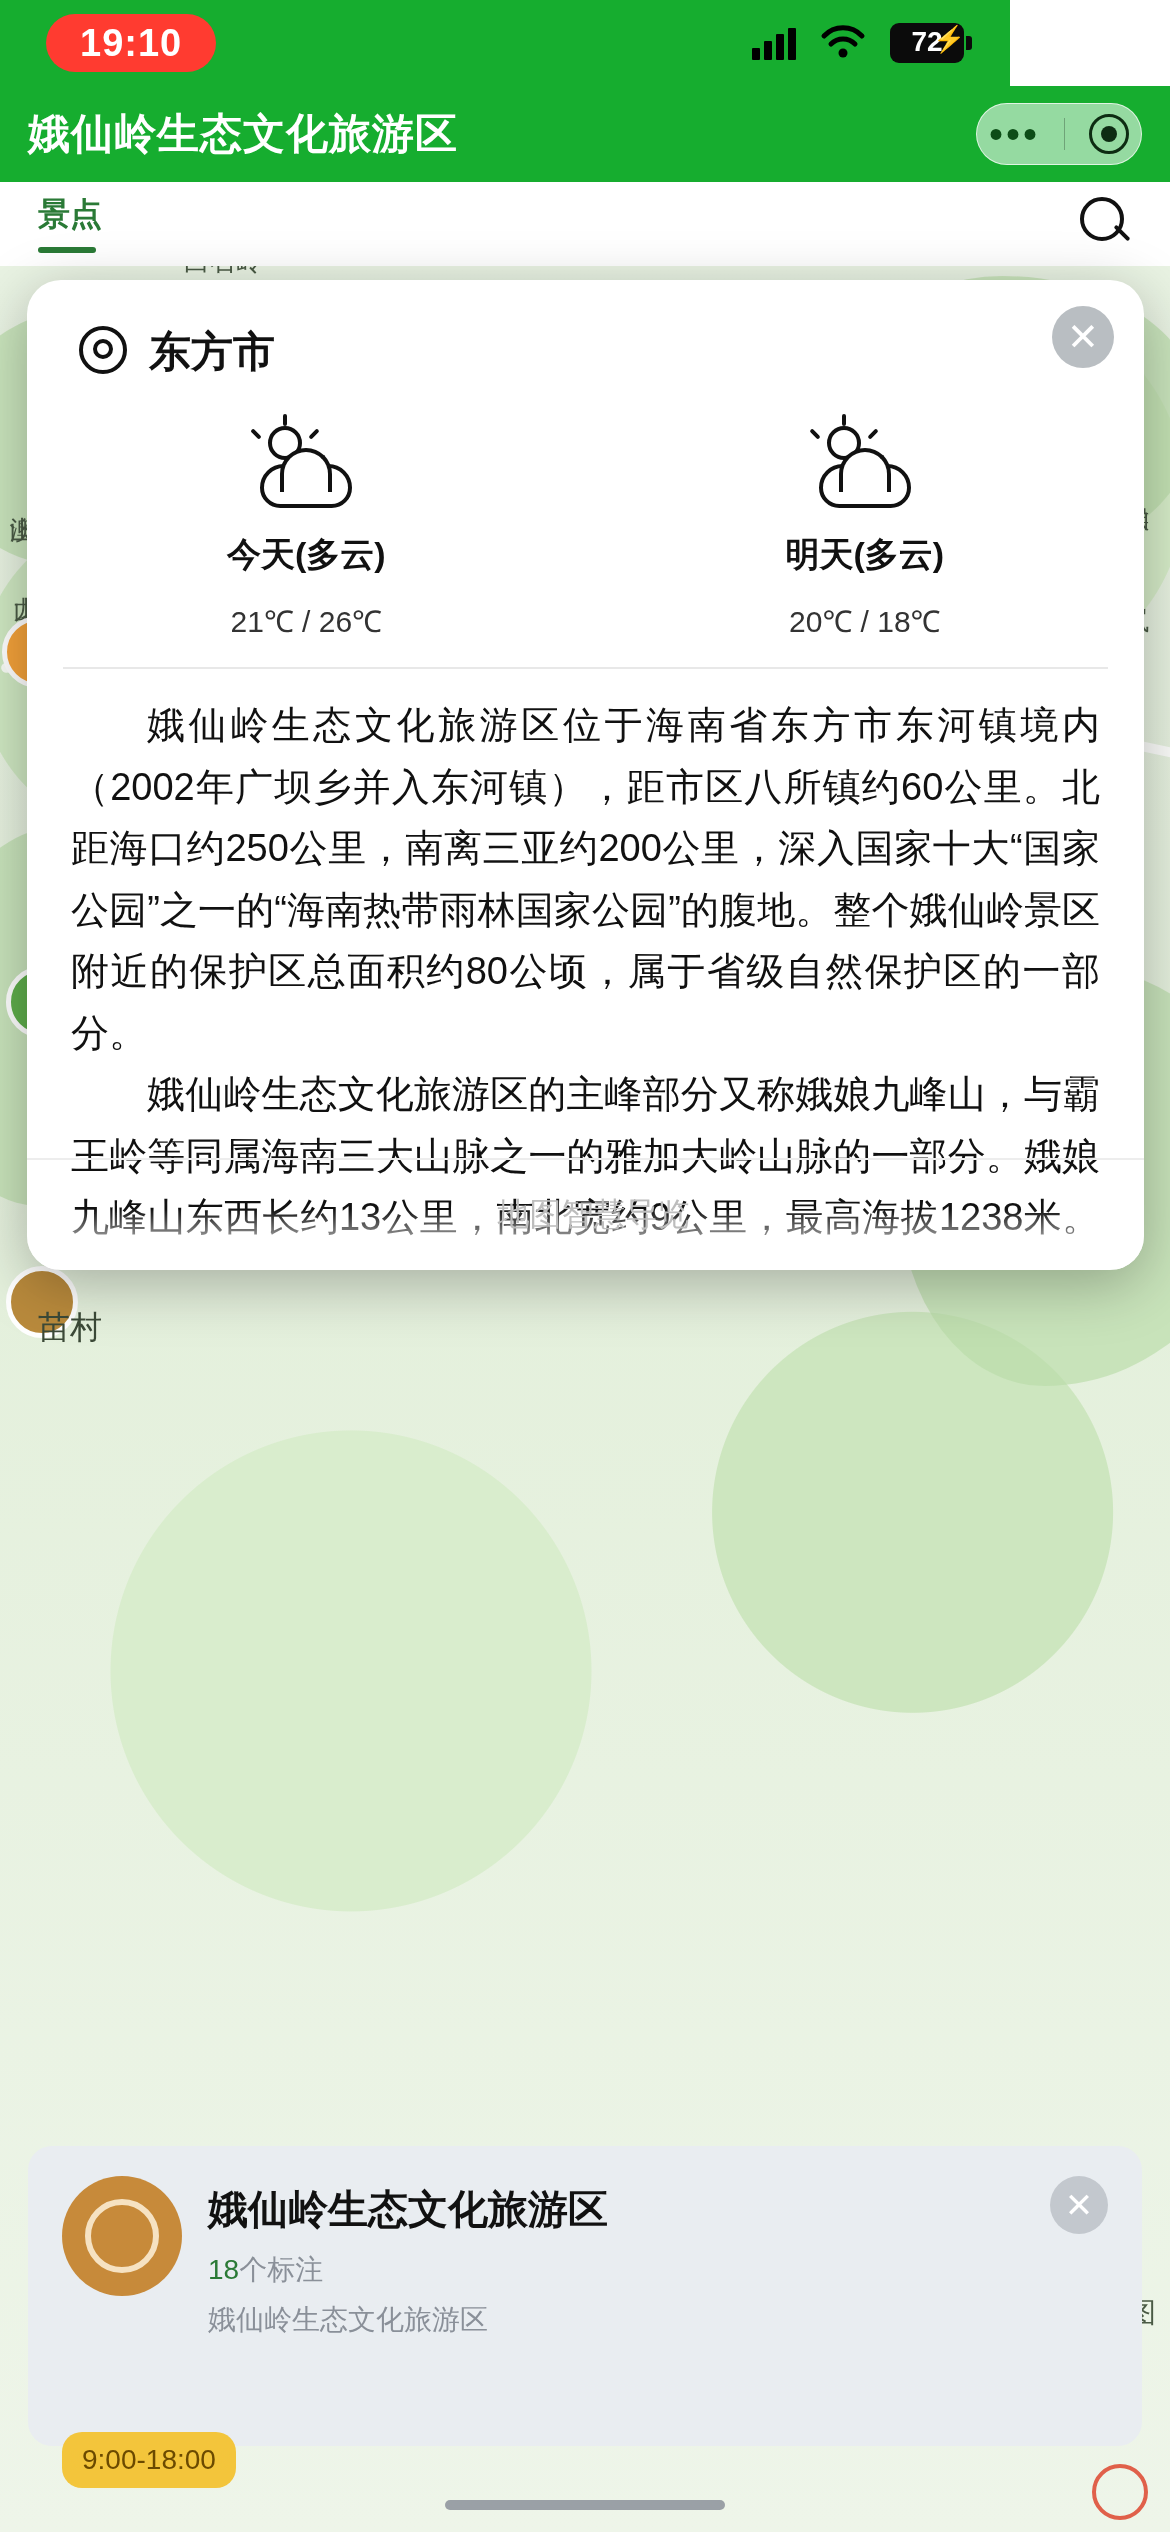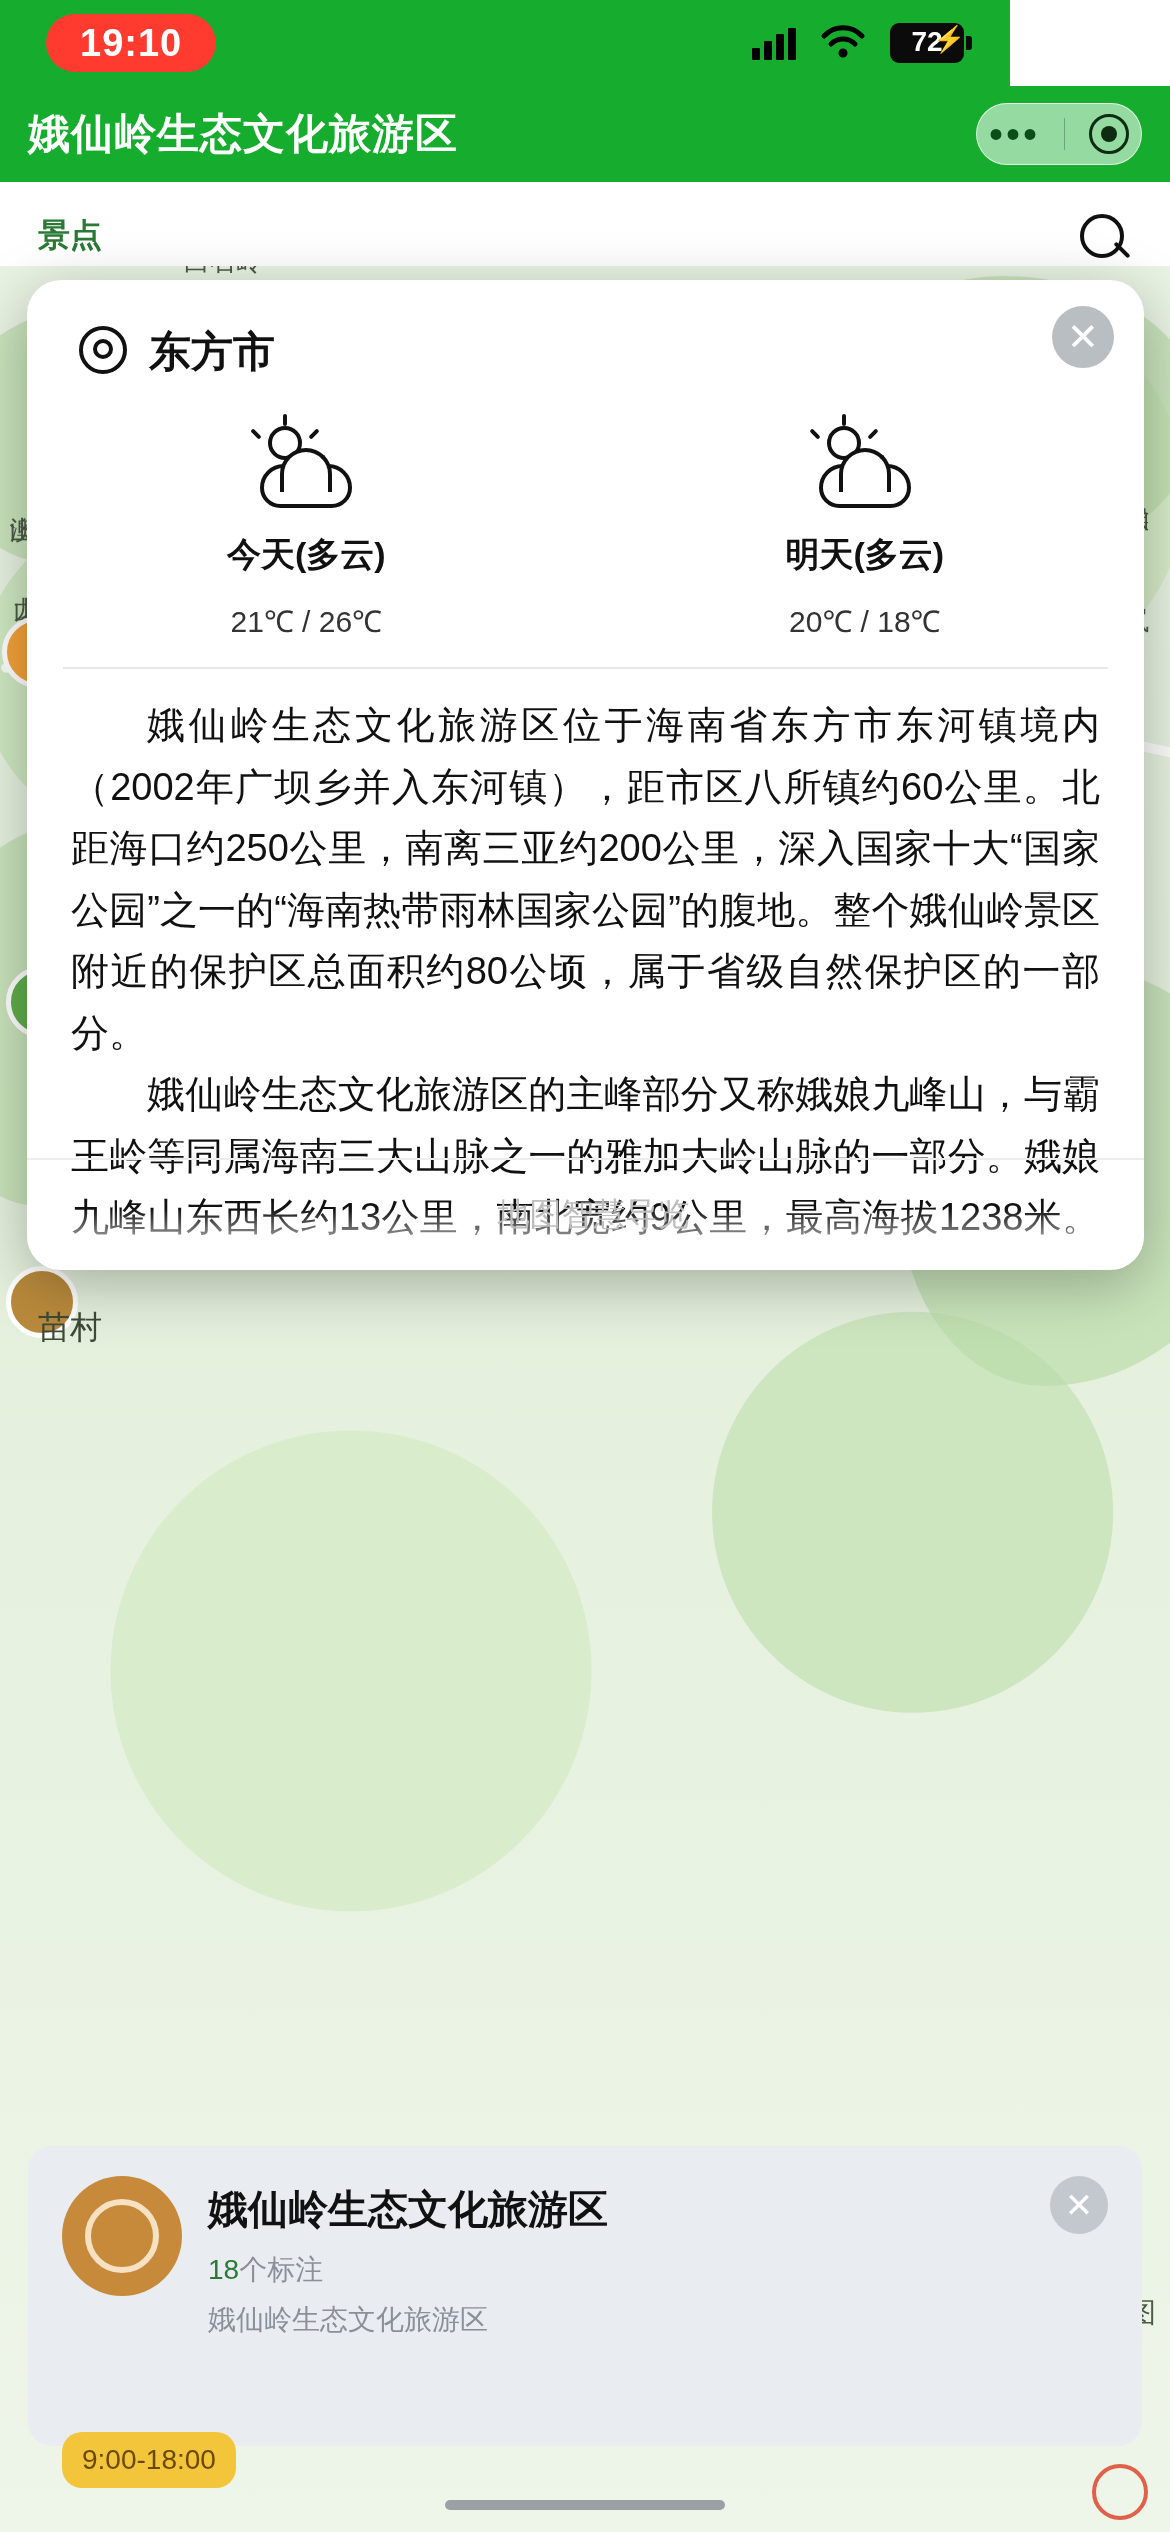--- a/index.html
+++ b/index.html
@@ -88,22 +88,22 @@
     width: 40px; height: 40px; border-radius: 50%;
     border: 3px solid #0d2c12; display: flex; align-items: center; justify-content: center;
   }
   .target-ico::after { content:""; width: 16px; height: 16px; border-radius: 50%; background: #0d2c12; }
 
   
   .tabrow {
     position: absolute; top: 182px; left: 0;
     width: 1170px; height: 84px;
     background: #ffffff;
-    display: flex; align-items: flex-end;
-    padding: 0 38px;
+    display: flex; align-items: flex-start;
+    padding: 11px 38px;
   }
   .tab {
     font-size: 32px; color: #2a7a36; font-weight: bold;
     position: relative; padding-bottom: 8px;
   }
   .tab::after {
     content: ""; position: absolute; left: 0; bottom: -8px;
     width: 58px; height: 6px; background: #2a7a36; border-radius: 3px;
   }
   .search-ico {

